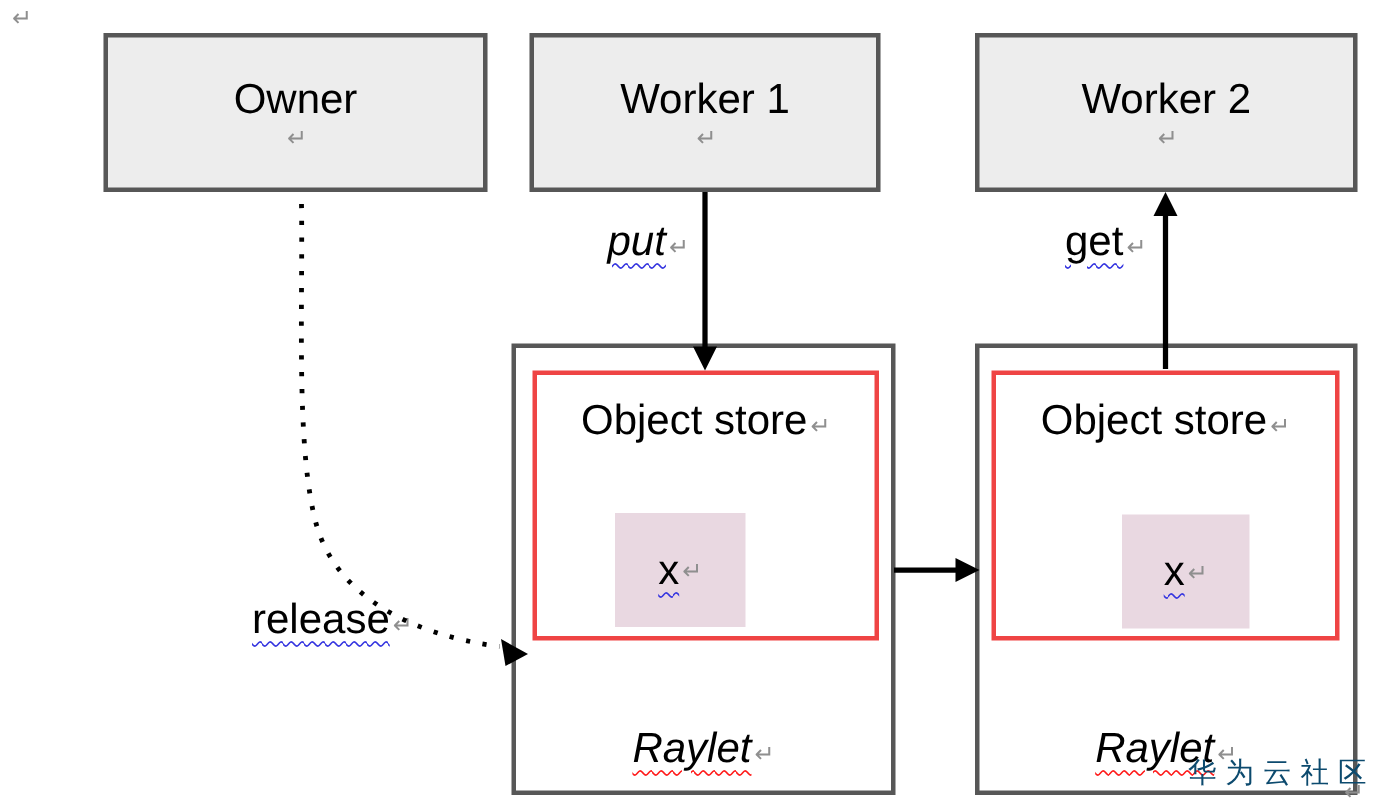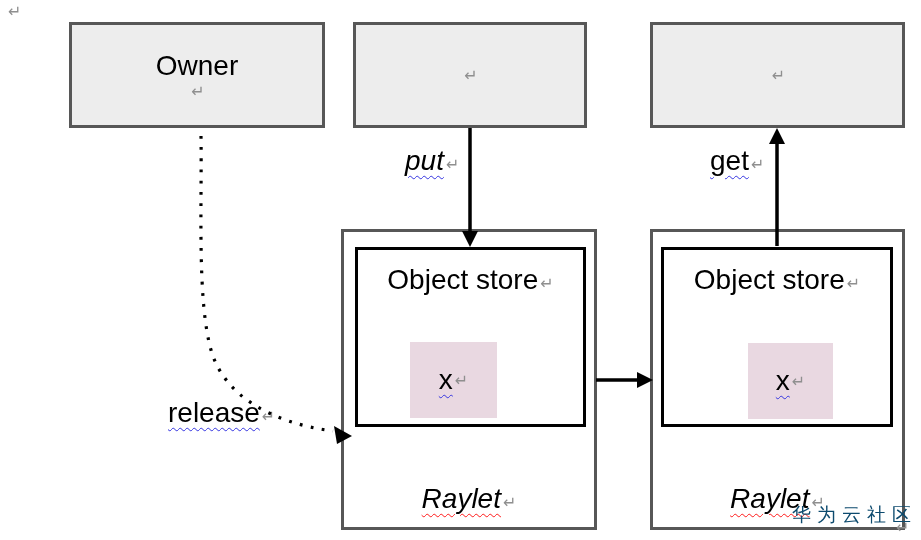--- a/index.html
+++ b/index.html
@@ -20,21 +20,21 @@
 
   .raylet{
     position:absolute;background:#ffffff;border:3px solid #575757;box-sizing:border-box;
   }
   .raylet-left {left:341px;top:229px;width:256px;height:301px;}
   .raylet-right{left:650px;top:229px;width:255px;height:301px;}
   .raylet-label{
     position:absolute;left:0;right:0;bottom:12px;text-align:center;font-size:28px;
   }
   .objstore{
-    position:absolute;background:#ffffff;border:3px solid #000000;box-sizing:border-box;
+    position:absolute;background:#ffffff;border:3px solid #ef4444;box-sizing:border-box;
   }
   .objstore-left {left:11px;top:15px;width:231px;height:180px;}
   .objstore-right{left:8px; top:15px;width:232px;height:180px;}
   .os-title{
     position:absolute;left:0;right:0;top:14px;text-align:center;font-size:28px;
   }
   .objbox{
     position:absolute;background:#e9d8e1;
     display:flex;align-items:center;justify-content:center;font-size:28px;
   }
@@ -84,23 +84,25 @@
 
 <div class="canvas">
 
   <span class="pmark pmark-abs pmark-tl">↵</span>
 
   <div class="node node-owner">
     <span>Owner</span>
       <span class="pmark">↵</span>
   </div>
   <div class="node node-worker1">
+    <span>Worker 1</span>
       <span class="pmark">↵</span>
   </div>
   <div class="node node-worker2">
+    <span>Worker 2</span>
       <span class="pmark">↵</span>
   </div>
 
   <div class="raylet raylet-left">
     <div class="objstore objstore-left">
       <div class="os-title">
         <span>Object store</span><span class="pmark">↵</span>
       </div>
       <div class="objbox objbox-left">
         <span class="wavy-blue">x</span>

